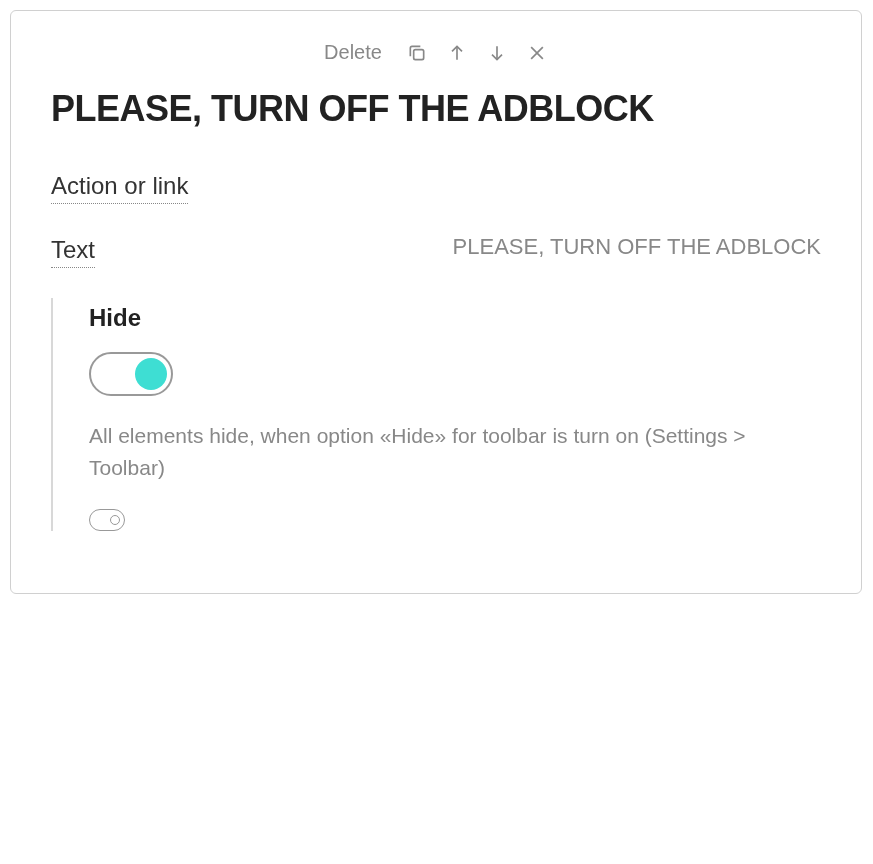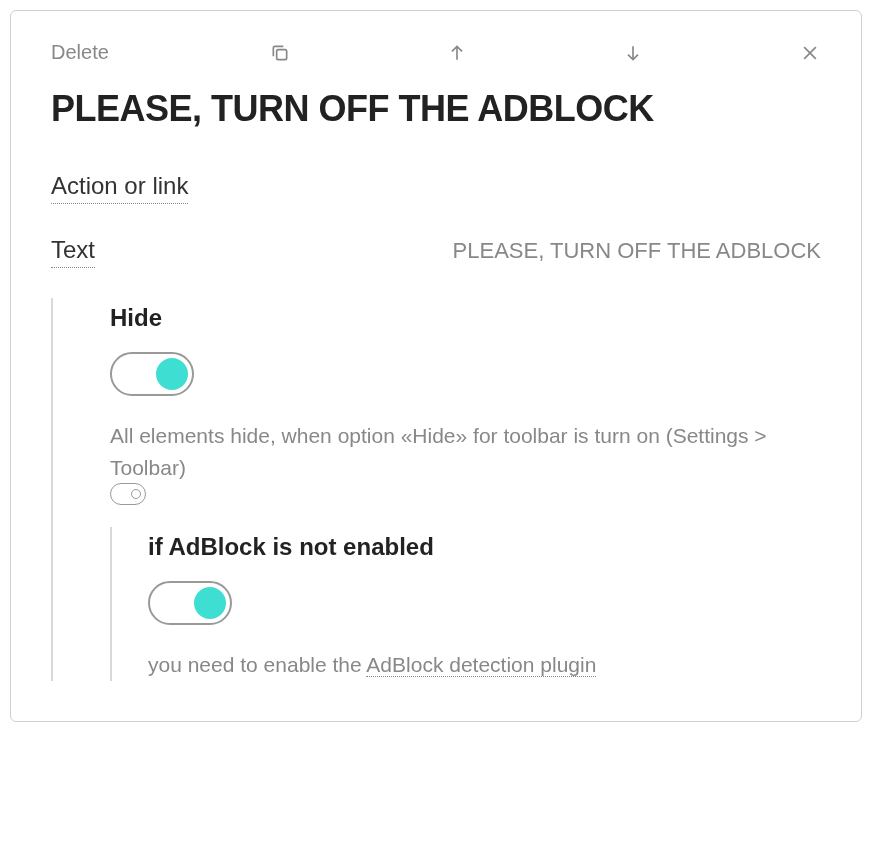--- a/index.html
+++ b/index.html
@@ -14,21 +14,21 @@
     }
     .panel {
       width: 852px;
       border: 1px solid #d0d0d0;
       border-radius: 6px;
       padding: 30px 40px 40px 40px;
       background: #fff;
     }
     .toolbar {
       display: flex;
-      justify-content: space-between;
+      justify-content: center;
       align-items: center;
       gap: 18px;
       margin-bottom: 24px;
     }
     .toolbar-delete {
       color: #888;
       font-size: 20px;
       cursor: pointer;
       margin-right: 6px;
     }
@@ -51,21 +51,20 @@
     .title {
       font-size: 36px;
       font-weight: 700;
       color: #222;
       letter-spacing: -0.5px;
       margin-bottom: 40px;
     }
     .row {
       display: flex;
       justify-content: space-between;
-      align-items: center;
       margin-bottom: 30px;
       margin-top: 18px;
     }
     .dotted-label {
       font-size: 24px;
       color: #333;
       border-bottom: 1px dotted #888;
       padding-bottom: 2px;
       cursor: pointer;
       line-height: 1.3;
@@ -92,21 +91,21 @@
       border: 1.5px solid #999;
       border-radius: 50%;
       right: 4px;
       top: 50%;
       transform: translateY(-50%);
       background: #fff;
     }
     .nested-1 {
       border-left: 2px solid #d8d8d8;
       margin-left: 0px;
-      padding-left: 57px;
+      padding-left: 36px;
       padding-top: 6px;
     }
     .nested-2 {
       border-left: 2px solid #d8d8d8;
       margin-left: 0px;
       padding-left: 36px;
       padding-top: 6px;
       margin-top: 20px;
     }
     .section-heading {
@@ -133,20 +132,21 @@
       border-radius: 50%;
       background: #3eded3;
       right: 4px;
       top: 50%;
       transform: translateY(-50%);
     }
     .description {
       font-size: 21px;
       color: #888;
       line-height: 1.5;
+      margin-bottom: 26px;
     }
     .nested-row {
       display: flex;
       justify-content: space-between;
       align-items: center;
       margin-bottom: 22px;
     }
     .inline-link {
       color: #888;
       border-bottom: 1px dotted #888;
@@ -201,22 +201,15 @@
   <div class="nested-1">
     <div class="section-heading">Hide</div>
     <div class="toggle-large on"></div>
     <div class="description">All elements hide, when option «Hide» for toolbar is turn on (Settings &gt; Toolbar)</div>
 
     <div class="nested-row">
       <div class="toggle-small"></div>
     </div>
 
 
-    <div class="nested-2">
-      <div class="section-heading">if AdBlock is not enabled</div>
-      <div class="toggle-large on"></div>
-      <div class="description" style="margin-bottom:0;">
-        <span>you need to enable the </span><span class="inline-link">AdBlock detection plugin</span>
-      </div>
-    </div>
   </div>
 
 </div>
 
 </body></html>

